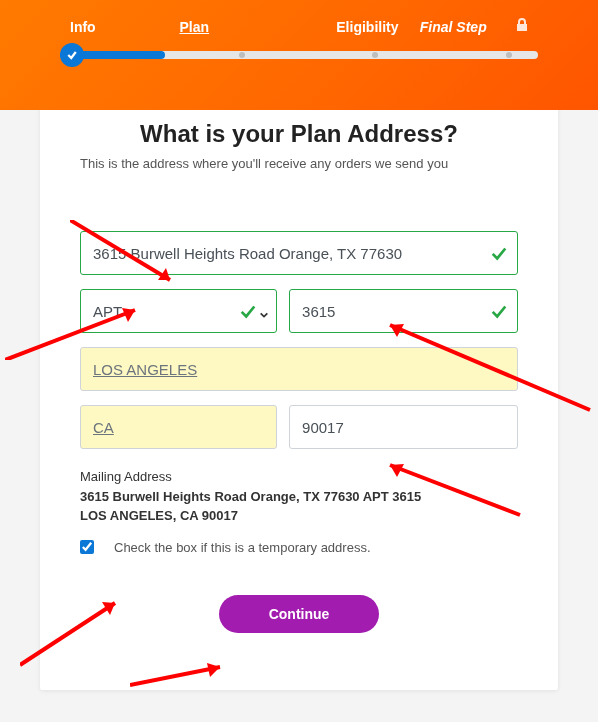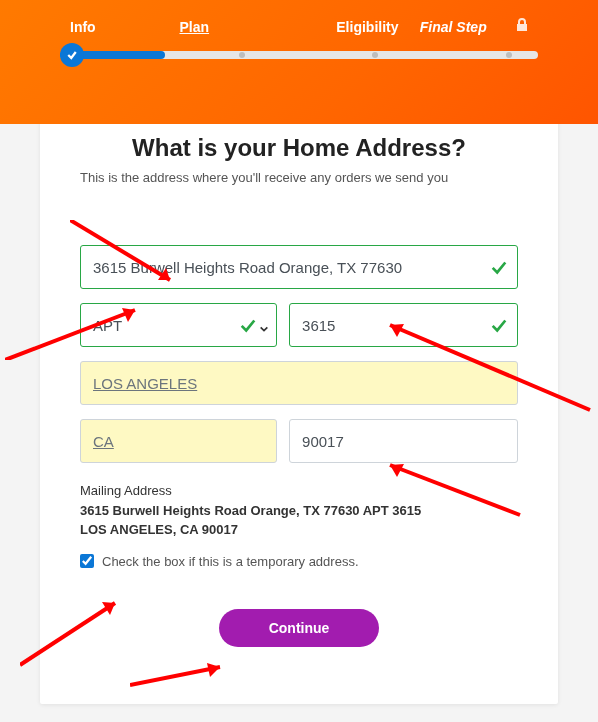--- a/index.html
+++ b/index.html
@@ -6,21 +6,21 @@
   body {
     font-family: "Segoe UI", Arial, sans-serif;
     background: #f4f4f4;
     width: 598px;
     height: 722px;
     overflow: hidden;
     position: relative;
   }
   .header {
     background: linear-gradient(135deg, #ff7a00 0%, #ff6600 60%, #ff5500 100%);
-    height: 124px;
+    height: 110px;
     padding: 18px 60px 0 60px;
     position: relative;
   }
   .steps {
     display: flex;
     justify-content: space-between;
     align-items: center;
     color: #fff;
     font-weight: 600;
     font-size: 14px;
@@ -131,21 +131,21 @@
     align-items: center;
     gap: 2px;
   }
   .dropdown-icons .chev { width: 10px; height: 10px; }
   .dropdown-icons .chev svg { stroke: #333; stroke-width: 2; fill: none; width: 10px; height: 10px; }
   .mailing { font-size: 13px; color: #333; margin-top: 18px; line-height: 1.5; }
   .mailing .mlabel { font-weight: 400; }
   .checkbox-row {
     display: flex;
     align-items: center;
-    gap: 8px;
+    gap: 20px;
     margin-top: 14px;
     font-size: 13px;
     color: #555;
   }
   .checkbox-row input[type=checkbox]{
     width: 14px; height: 14px;
     accent-color: #0b77d6;
   }
   .continue-btn {
     display: block;
@@ -192,21 +192,21 @@
           <polyline points="3,8 7,12 13,4"></polyline>
         </svg>
     </div>
     <div class="progress-dot" style="left:38%"></div>
     <div class="progress-dot" style="left:66%"></div>
     <div class="progress-dot" style="left:94%"></div>
   </div>
 </div>
 
 <div class="card">
-  <h1 class="title">What is your Home Address?</h1>
+  <h1 class="title">What is your Plan Address?</h1>
   <p class="subtitle">This is the address where you'll receive any orders we send you</p>
 
   <div class="form">
 
     <div class="row">
       <div class="field valid">
         <input type="text" value="3615 Burwell Heights Road Orange, TX 77630" style="">
         <span class="check-icon">
           <svg viewBox="0 0 20 20">
               <polyline points="3,11 8,16 17,5"></polyline>

